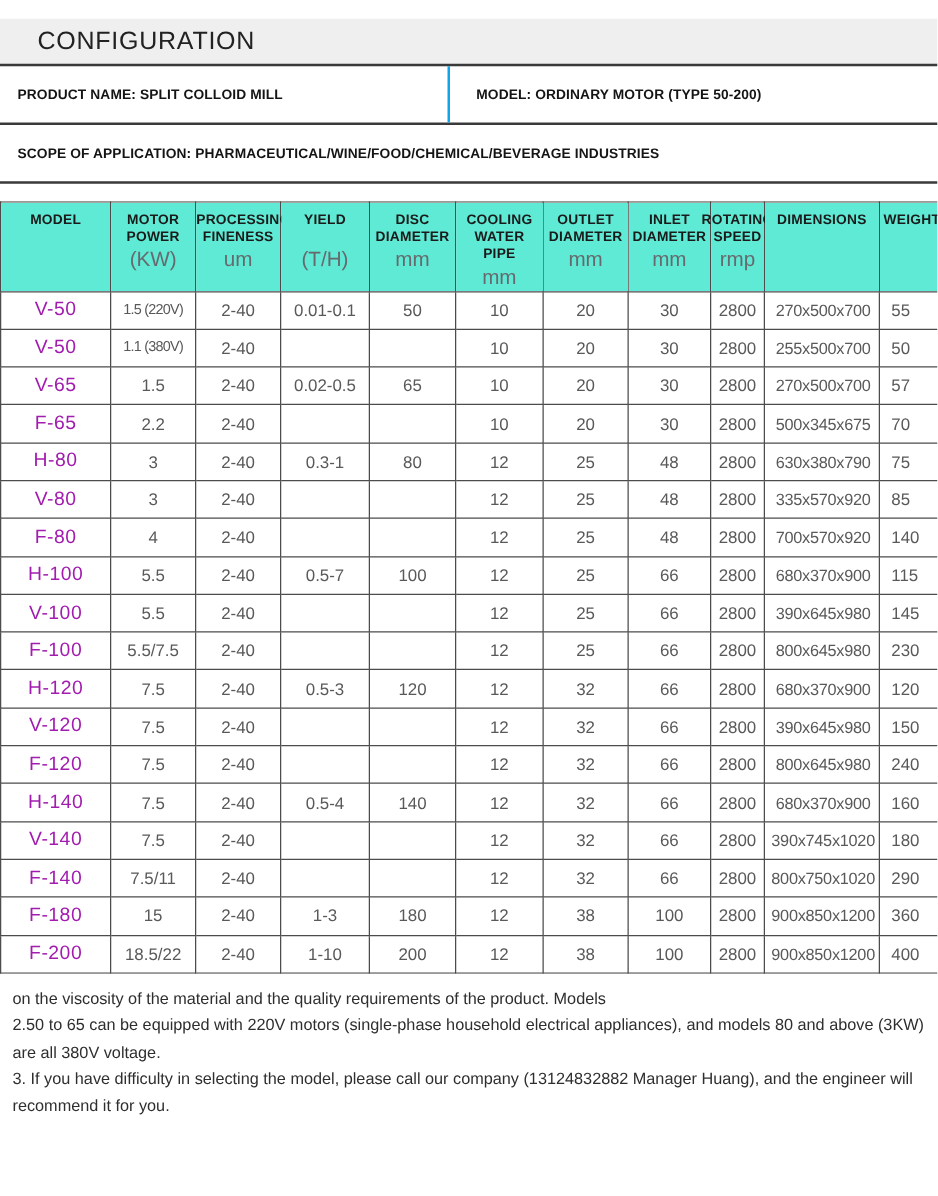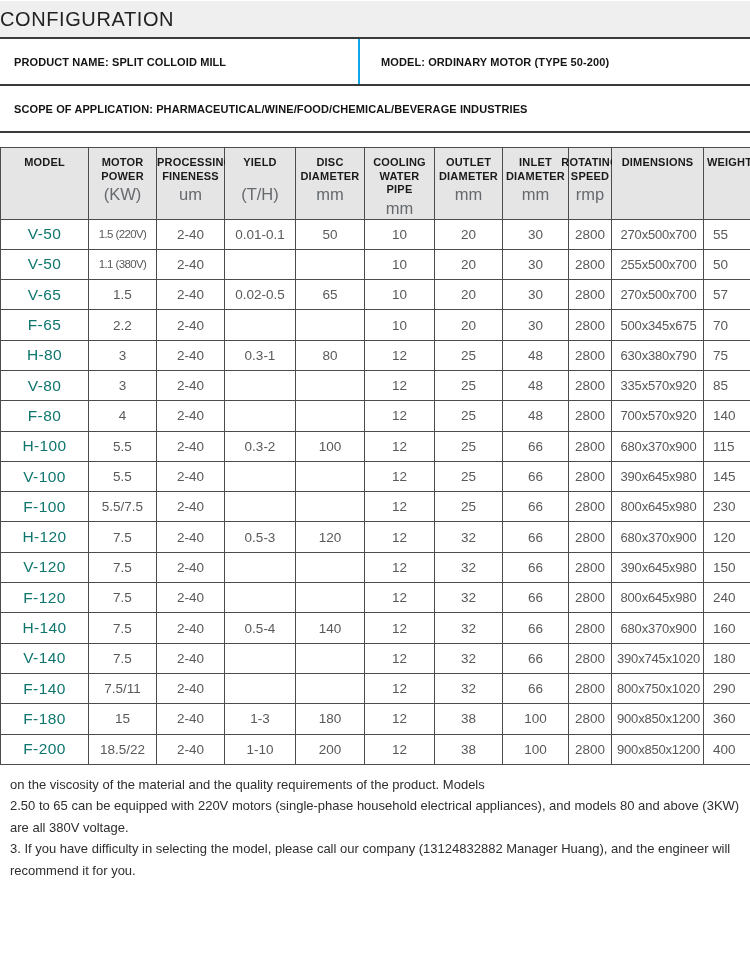--- a/index.html
+++ b/index.html
@@ -6,23 +6,23 @@
   html,body { background:#ffffff; }
   body {
     width:750px; height:957px; overflow:hidden;
     font-family:"Liberation Sans","DejaVu Sans",sans-serif;
     color:#1a1a1a;
   }
   .page { width:750px; }
 
   
   .banner {
-    margin-top:1px; height:38px; background:#efefef;
+    margin-top:15px; height:38px; background:#efefef;
     border-bottom:2px solid #3a3a3a;
-    display:flex; align-items:center; padding-left:0;
+    display:flex; align-items:center; padding-left:30px;
   }
   .banner-title {
     font-size:20px; font-weight:400; color:#222222; letter-spacing:0.6px;
   }
 
   
   .info-row { display:flex; border-bottom:2px solid #3a3a3a; }
   .info-cell {
     height:45px; display:flex; align-items:center;
     font-size:11px; font-weight:700; color:#141414; letter-spacing:0.1px;
@@ -35,38 +35,38 @@
   
   .table-wrap { margin-top:14px; width:750px; overflow:hidden; }
   table {
     border-collapse:collapse; table-layout:fixed; width:755px;
   }
   col.c0{width:88px} col.c1{width:68px} col.c2{width:68px} col.c3{width:71px}
   col.c4{width:69px} col.c5{width:70px} col.c6{width:68px} col.c7{width:66px}
   col.c8{width:43px} col.c9{width:92px} col.c10{width:52px}
   th, td { border:1px solid #4c4c4c; padding:0; }
   thead th {
-    background:#e5e5e5; vertical-align:top; text-align:center;
+    background:#5eead4; vertical-align:top; text-align:center;
     height:70px; position:relative; overflow:visible;
   }
   .lbl {
     margin-top:8px; min-height:27px;
     font-size:11px; font-weight:700; line-height:13.5px;
     color:#1a1a1a; letter-spacing:0.2px;
   }
   th.c8 .lbl { width:64px; margin-left:-11px; white-space:nowrap; }
   .unit {
     font-size:16.5px; font-weight:400; color:#666a6e; line-height:22px;
   }
   tbody tr { height:30.3px; }
   tbody td {
     text-align:center; vertical-align:middle;
     font-size:13.5px; color:#595959;
   }
-  tbody td.c0 { font-size:15.5px; color:#0f766e; letter-spacing:0.4px; }
+  tbody td.c0 { font-size:15.5px; color:#a21caf; letter-spacing:0.4px; }
   tbody td.c9 { text-align:center; padding-left:2px; font-size:13px; letter-spacing:-0.2px; }
   tbody td.c10{ text-align:left; padding-left:9px; }
   tbody td.squeeze { font-size:11.5px; letter-spacing:-0.6px; }
 
   
   .notes { margin:9px 0 0 10px; }
   .note-line {
     font-size:13px; line-height:21.5px; color:#2e2e2e;
     white-space:nowrap; overflow:hidden;
   }
@@ -242,21 +242,21 @@
             <td class="c6">25</td>
             <td class="c7">48</td>
             <td class="c8">2800</td>
             <td class="c9">700x570x920</td>
             <td class="c10">140</td>
           </tr>
           <tr>
             <td class="c0">H-100</td>
             <td class="c1">5.5</td>
             <td class="c2">2-40</td>
-            <td class="c3">0.3-2</td>
+            <td class="c3">0.5-7</td>
             <td class="c4">100</td>
             <td class="c5">12</td>
             <td class="c6">25</td>
             <td class="c7">66</td>
             <td class="c8">2800</td>
             <td class="c9">680x370x900</td>
             <td class="c10">115</td>
           </tr>
           <tr>
             <td class="c0">V-100</td>

